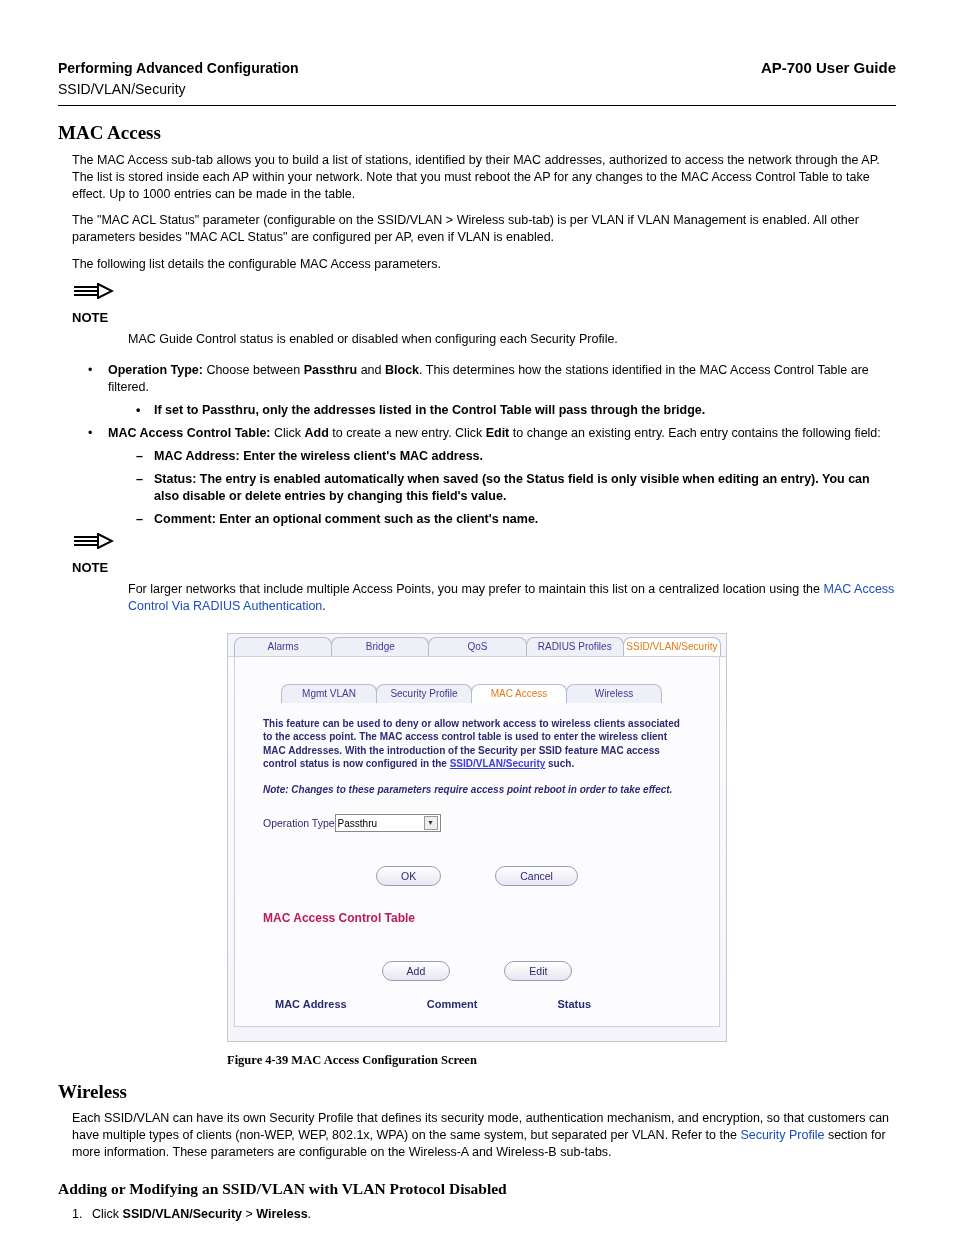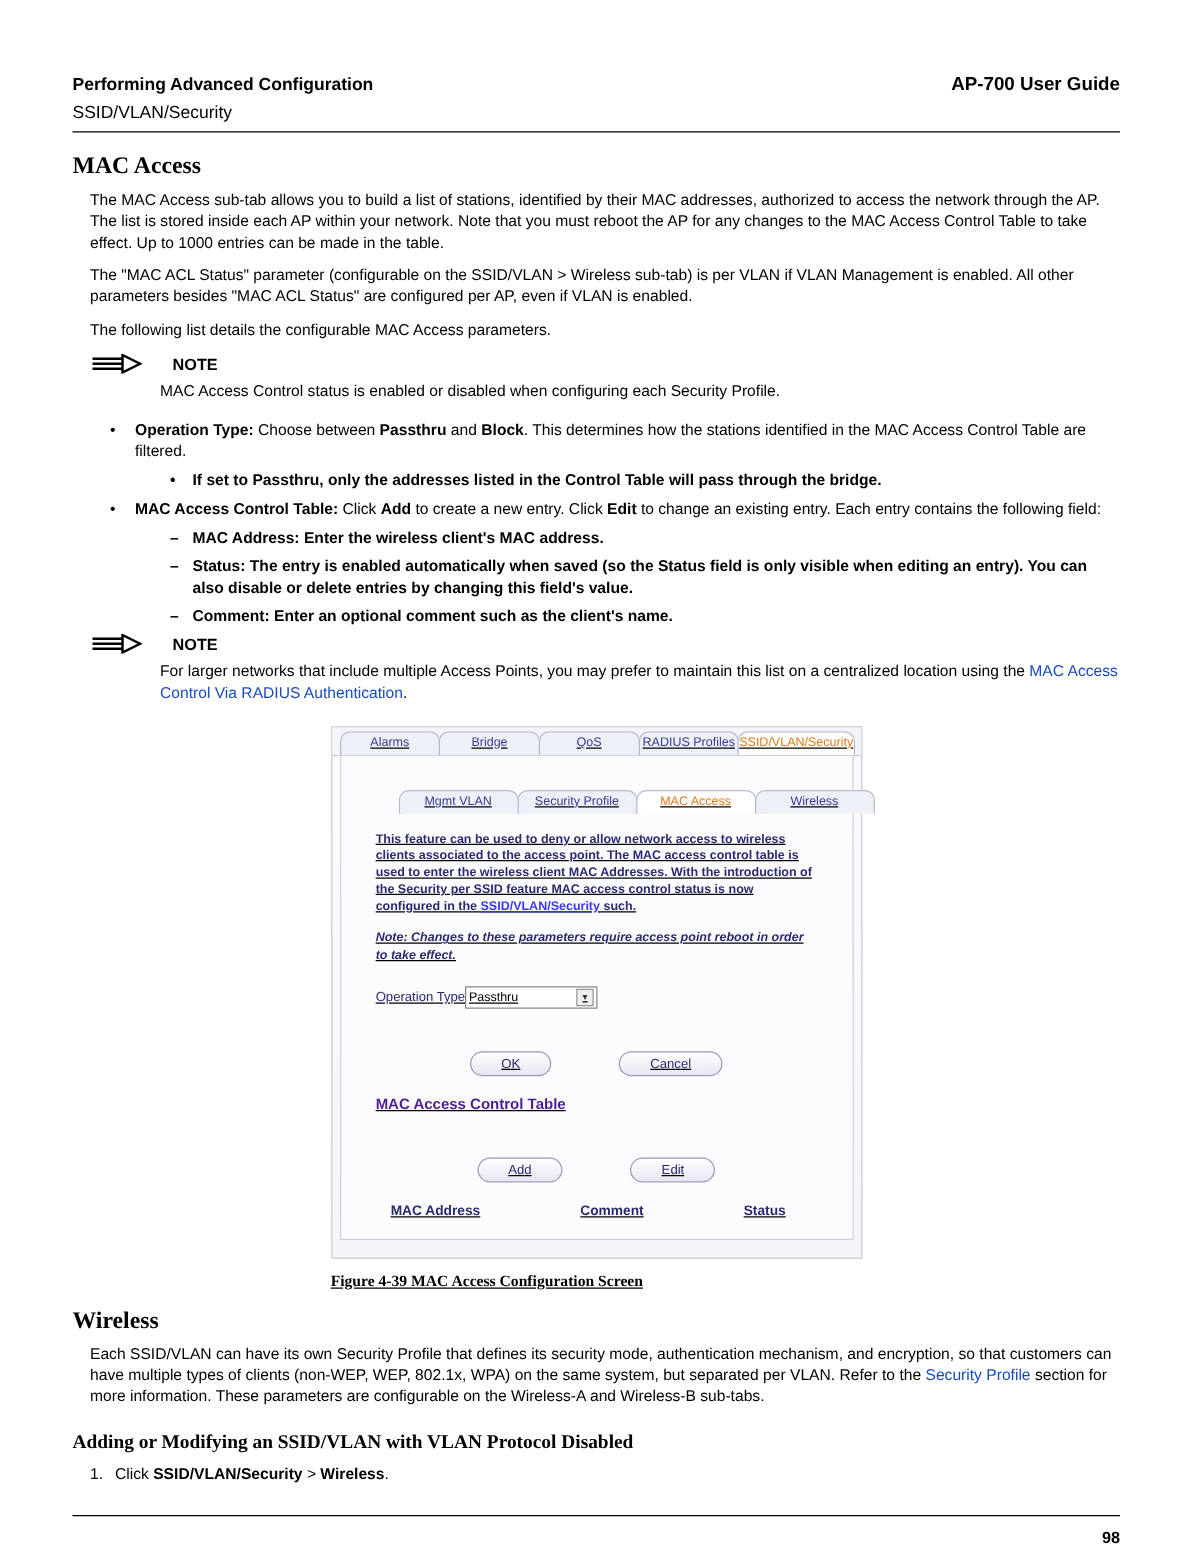--- a/index.html
+++ b/index.html
@@ -50,21 +50,22 @@
     font-size: 15.5px;
     margin: 18px 0 6px 0;
   }
   .body-text {
     margin: 6px 0 10px 14px;
   }
   .note-block {
     display: flex;
     align-items: flex-start;
     margin: 2px 0 4px 14px;
-    gap: 24px;
+    gap: 10px;
+    flex-direction: column;
   }
   .note-icon svg { display:block; }
   .note-label {
     font-weight: bold;
     font-size: 13px;
   }
   .note-content {
     margin: 2px 0 10px 70px;
   }
   ul.level1 {
@@ -109,22 +110,21 @@
   .link { color: #1a4bbe; }
   ol.steps {
     margin: 6px 0 6px 28px;
     padding: 0;
   }
   ol.steps li { margin: 6px 0; padding-left: 6px; }
 
   
   .figure-wrap {
     margin: 18px auto 8px auto;
-    width: 425px;
-    text-decoration: underline;
+    width: 500px;
   }
   .ui-box {
     border: 1px solid #c8c8d4;
     background: linear-gradient(#fdfdff,#f4f4fa);
     font-size: 10.5px;
     color: #2a2a70;
     padding-bottom: 14px;
   }
   .tabrow {
     display: flex;
@@ -212,23 +212,23 @@
     border-radius: 11px;
     background: linear-gradient(#ffffff,#e6e6f2);
     padding: 2px 24px;
     font-size: 10.5px;
     color: #2a2a70;
     cursor: pointer;
     margin-top: 16px;
   }
   .ui-h {
     font-weight: bold;
-    color: #4c1d95;
+    color: #be185d;
     font-size: 12px;
-    margin: 14px 0 0 0;
+    margin: 24px 0 0 0;
   }
   .ui-cols {
     display: flex;
     gap: 80px;
     margin-top: 16px;
     font-weight: bold;
     color: #2a2a70;
     font-size: 11px;
     padding: 0 12px;
   }
@@ -261,21 +261,21 @@
 
 <div class="note-block">
   <span class="note-icon">
     <svg width="42" height="16" viewBox="0 0 42 16">
         <path d="M2 4 H26 M2 8 H26 M2 12 H26" stroke="#000" stroke-width="2" fill="none"></path>
         <path d="M26 1 L40 8 L26 15 Z" fill="none" stroke="#000" stroke-width="2"></path>
       </svg>
   </span>
   <span class="note-label">NOTE</span>
 </div>
-<div class="note-content">MAC Access Control status is enabled or disabled when configuring each Security Profile.</div>
+<div class="note-content">MAC Guide Control status is enabled or disabled when configuring each Security Profile.</div>
 
 <ul class="level1">
   <li>
     <b>Operation Type:</b><span> Choose between </span><b>Passthru</b><span> and </span><b>Block</b><span>. This determines how the stations identified in the MAC Access Control Table are filtered.</span>
     <ul class="level2">
       <li class="bullet"><span>If set to </span><b>Passthru</b><span>, only the addresses listed in the Control Table will pass through the bridge.</span></li>
     </ul>
   </li>
   <li>
     <b>MAC Access Control Table:</b><span> Click </span><b>Add</b><span> to create a new entry. Click </span><b>Edit</b><span> to change an existing entry. Each entry contains the following field:</span>

